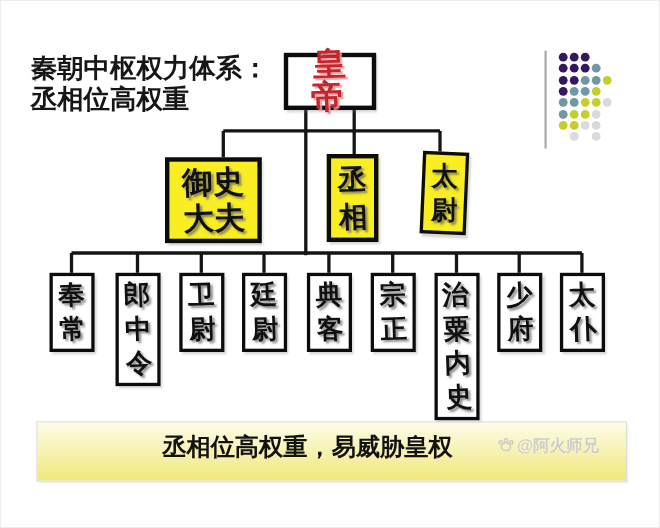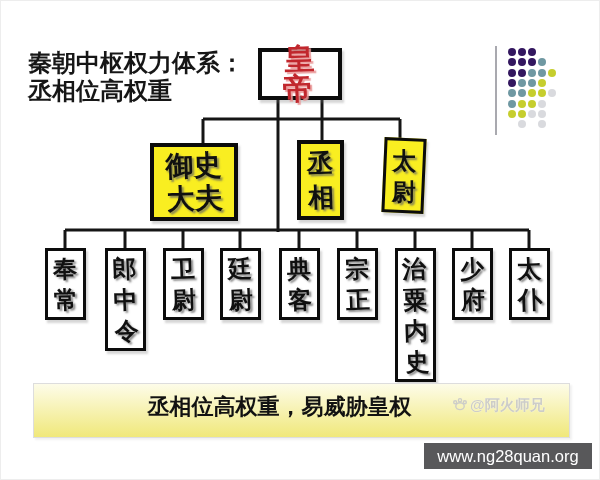--- a/index.html
+++ b/index.html
@@ -197,15 +197,14 @@
       <g fill="none" stroke="#c9c9c9" stroke-width="1.4">
         <ellipse cx="8" cy="10.2" rx="4.2" ry="3.4"></ellipse>
         <circle cx="3.2" cy="6.2" r="1.5"></circle>
         <circle cx="8" cy="4.2" r="1.6"></circle>
         <circle cx="12.8" cy="6.2" r="1.5"></circle>
       </g>
     </svg>
     <span>@阿火师兄</span>
   </div>
 
-  <div class="site-badge">www.ng28quan.org</div>
 
 </div>
 
 </body></html>

